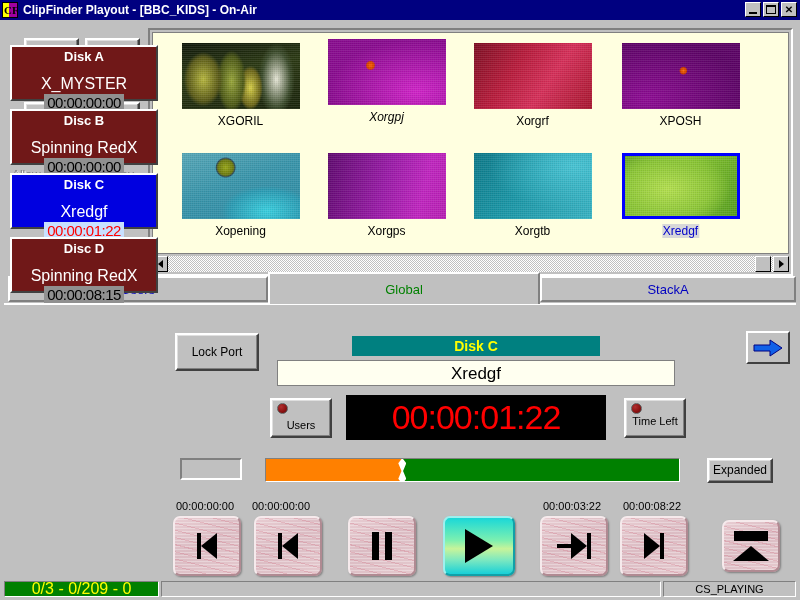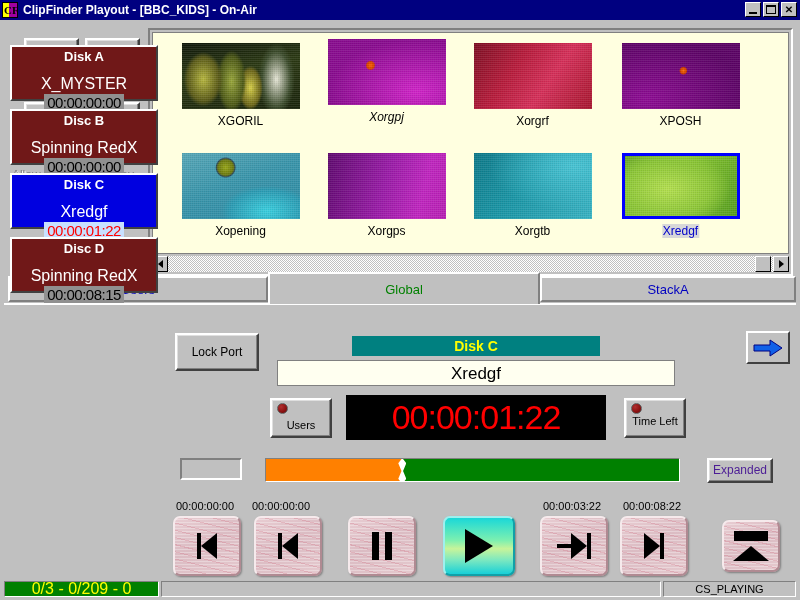--- a/index.html
+++ b/index.html
@@ -198,21 +198,21 @@
     background:#c0c0c0;border:2px solid;border-color:#808080 #ffffff #ffffff #808080;box-sizing:border-box;}
   #progress{position:absolute;left:265px;top:438px;width:415px;height:24px;
     border:1px solid;border-color:#808080 #ffffff #ffffff #808080;box-sizing:border-box;
     background:#008000;overflow:hidden;}
   #prog-orange{position:absolute;left:0;top:0;height:100%;background:#ff8000;}
   #prog-mark{position:absolute;top:-1px;width:8px;height:26px;
     background:#ffffff;clip-path:polygon(50% 0%,100% 20%,60% 50%,100% 80%,50% 100%,0% 80%,40% 50%,0% 20%);}
   #expandedbtn{position:absolute;left:707px;top:438px;width:66px;height:25px;
     background:#c0c0c0;border:2px solid;border-color:#ffffff #404040 #404040 #ffffff;
     box-sizing:border-box;box-shadow:inset -1px -1px 0 #808080, inset 1px 1px 0 #dfdfdf;
-    font-size:12px;text-align:center;line-height:21px;color:#4c1d95;}
+    font-size:12px;text-align:center;line-height:21px;color:#000000;}
   .tcmark{position:absolute;top:480px;font-size:11px;color:#000;white-space:nowrap;}
   #tc1{left:176px;} #tc2{left:252px;} #tc3{left:543px;} #tc4{left:623px;}
 
   
   .tbtn{
     position:absolute;top:496px;width:68px;height:60px;border-radius:7px;
     background:
       repeating-linear-gradient(14deg, rgba(210,110,130,.30) 0 1px, transparent 1px 7px),
       repeating-linear-gradient(0deg, rgba(255,255,255,.30) 0 1px, transparent 1px 3px),
       linear-gradient(155deg,#e8cdd2 0%,#dbbcc3 45%,#e5c9ce 100%);

